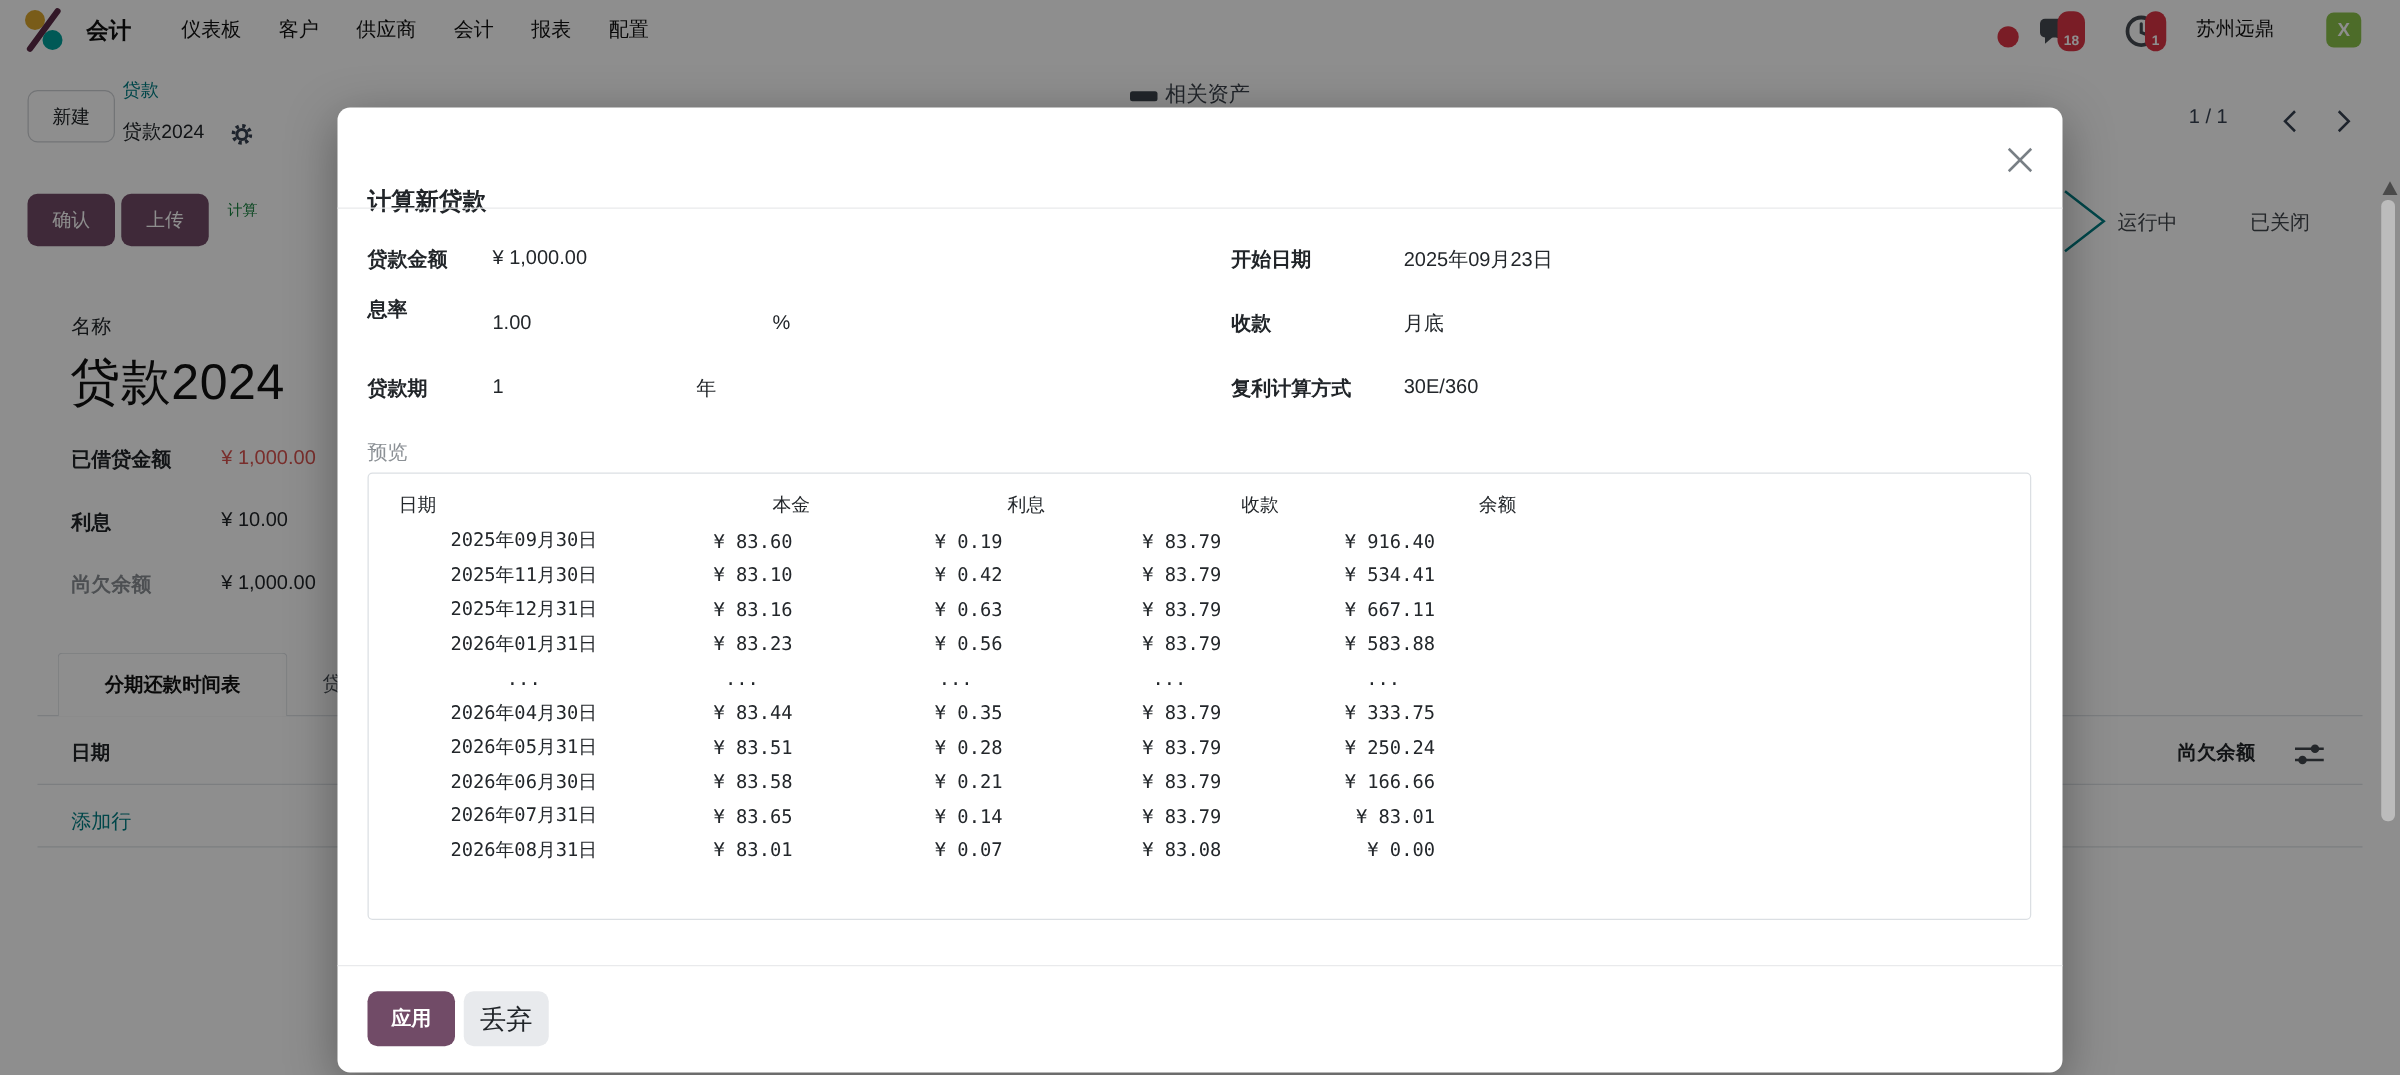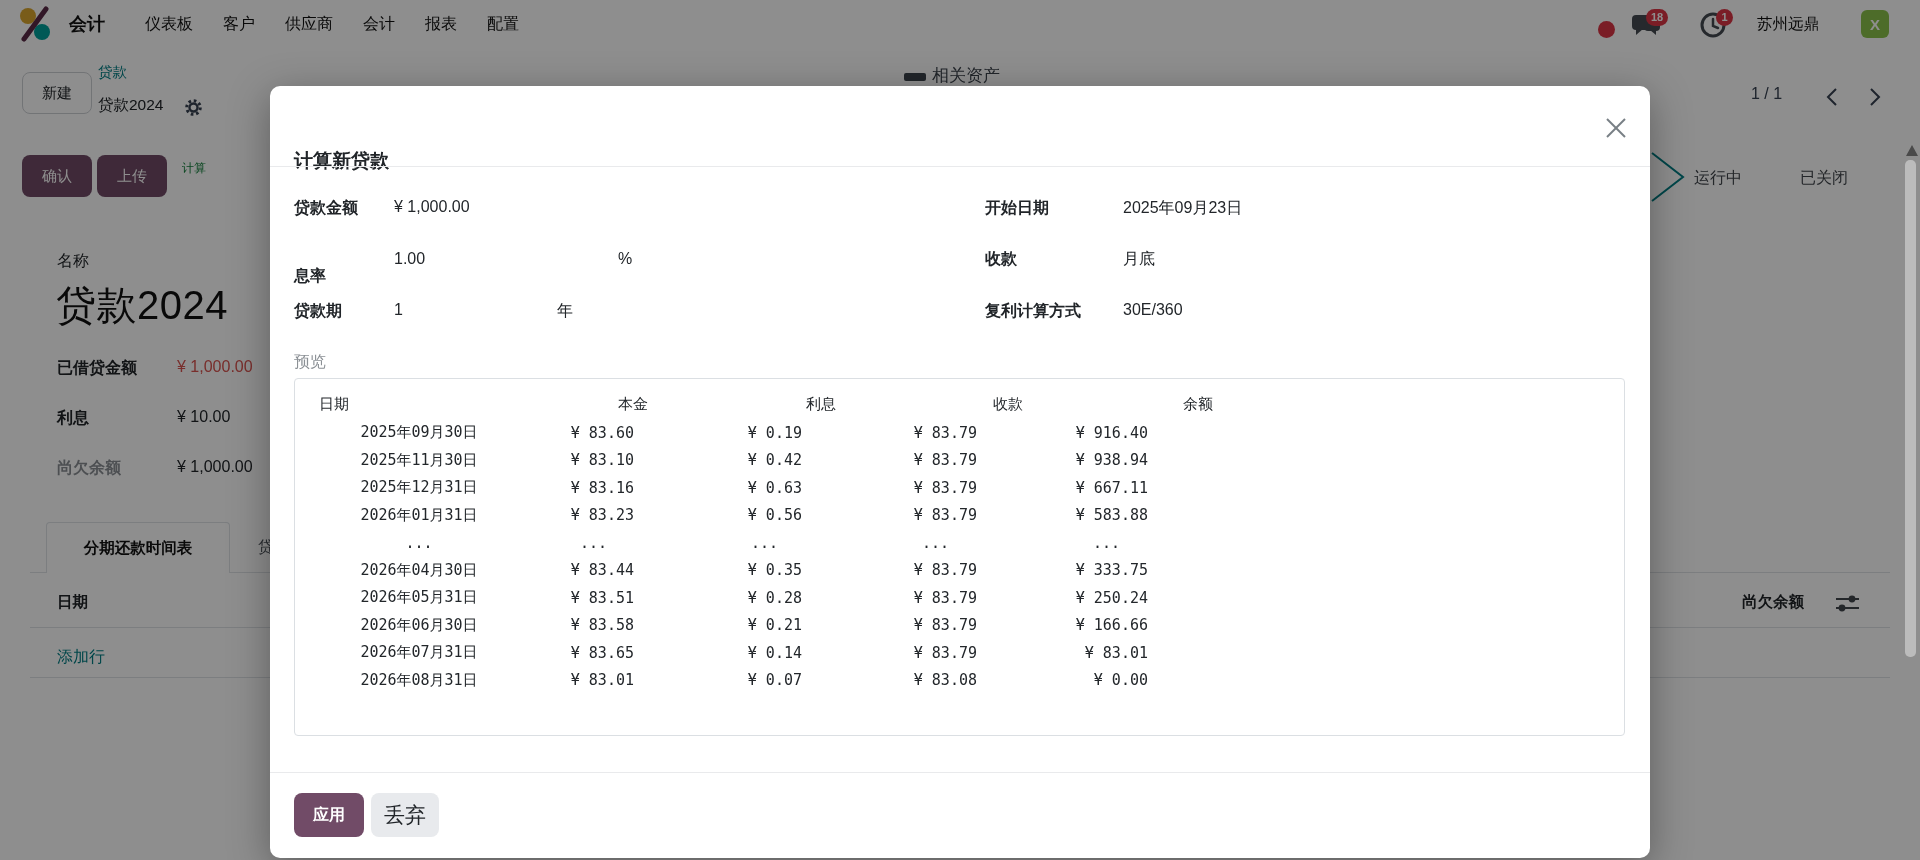--- a/index.html
+++ b/index.html
@@ -11,21 +11,21 @@
   body{font-family:"Liberation Sans","DejaVu Sans",sans-serif;background:#fff;position:relative;color:#212529;}
   .abs{position:absolute;}
 
   
   .nav{position:absolute;left:0;top:0;width:1920px;height:48px;background:#fff;z-index:1;}
   .brand{position:absolute;left:69px;top:0;line-height:48px;font-size:18px;font-weight:700;color:#111;}
   .nav-items{position:absolute;left:145px;top:0;height:48px;display:flex;gap:30px;align-items:center;}
   .nav-item{font-size:16px;color:#111;cursor:pointer;white-space:nowrap;}
   .presence-dot{position:absolute;left:1598px;top:21px;width:17px;height:17px;border-radius:50%;background:var(--badge-red);}
   .sysicon{position:absolute;top:11px;}
-  .badge{position:absolute;height:17px;min-width:17px;padding:0 5px;border-radius:9px;background:var(--badge-red);
+  .badge{position:absolute;height:17px;min-width:17px;padding:16px 5px;border-radius:9px;background:var(--badge-red);
          color:#fff;font-size:11px;line-height:17px;text-align:center;font-weight:700;}
   .company{position:absolute;left:1757px;top:0;line-height:48px;font-size:15.5px;color:#111;}
   .avatar{position:absolute;left:1861px;top:10px;width:28px;height:28px;border-radius:6px;background:var(--avatar-green);
           color:#fff;font-size:15px;font-weight:700;display:flex;align-items:center;justify-content:center;}
 
   
   .btn-new{position:absolute;left:22px;top:72px;width:70px;height:42px;border:1px solid #cdd0d4;border-radius:8px;
            background:#fff;font-size:15px;color:#212529;display:flex;align-items:center;justify-content:center;}
   .bc-parent{position:absolute;left:98px;top:63px;font-size:14.5px;color:var(--teal);}
   .bc-current{position:absolute;left:98px;top:95px;font-size:15.5px;color:#212529;}
@@ -213,21 +213,21 @@
   <button class="m-close">
     <svg width="24" height="24">
       <line x1="3" y1="3" x2="21" y2="21" stroke="#787f85" stroke-width="2"></line>
       <line x1="21" y1="3" x2="3" y2="21" stroke="#787f85" stroke-width="2"></line>
     </svg>
   </button>
   <div class="m-hdiv"></div>
 
   <span class="m-label" style="left:24px;top:112px;">贷款金额</span>
   <span class="m-value" style="left:124px;top:112px;">¥ 1,000.00</span>
-  <span class="m-label" style="left:24px;top:180px;">息率</span>
+  <span class="m-label" style="left:24px;top:152px;">息率</span>
   <span class="m-value" style="left:124px;top:164px;">1.00</span>
   <span class="m-suffix" style="left:348px;top:164px;">%</span>
   <span class="m-label" style="left:24px;top:215px;">贷款期</span>
   <span class="m-value" style="left:124px;top:215px;">1</span>
   <span class="m-suffix" style="left:287px;top:215px;">年</span>
 
   <span class="m-label" style="left:715px;top:112px;">开始日期</span>
   <span class="m-value" style="left:853px;top:112px;">2025年09月23日</span>
   <span class="m-label" style="left:715px;top:163px;">收款</span>
   <span class="m-value" style="left:853px;top:163px;">月底</span>
@@ -266,21 +266,21 @@
             <td class="c5">¥ 916.40</td>
             <td></td>
           </tr>
 
 
           <tr>
             <td class="c1">2025年11月30日</td>
             <td class="c2">¥ 83.10</td>
             <td class="c3">¥ 0.42</td>
             <td class="c4">¥ 83.79</td>
-            <td class="c5">¥ 938.94</td>
+            <td class="c5">¥ 534.41</td>
             <td></td>
           </tr>
 
           <tr>
             <td class="c1">2025年12月31日</td>
             <td class="c2">¥ 83.16</td>
             <td class="c3">¥ 0.63</td>
             <td class="c4">¥ 83.79</td>
             <td class="c5">¥ 667.11</td>
             <td></td>

